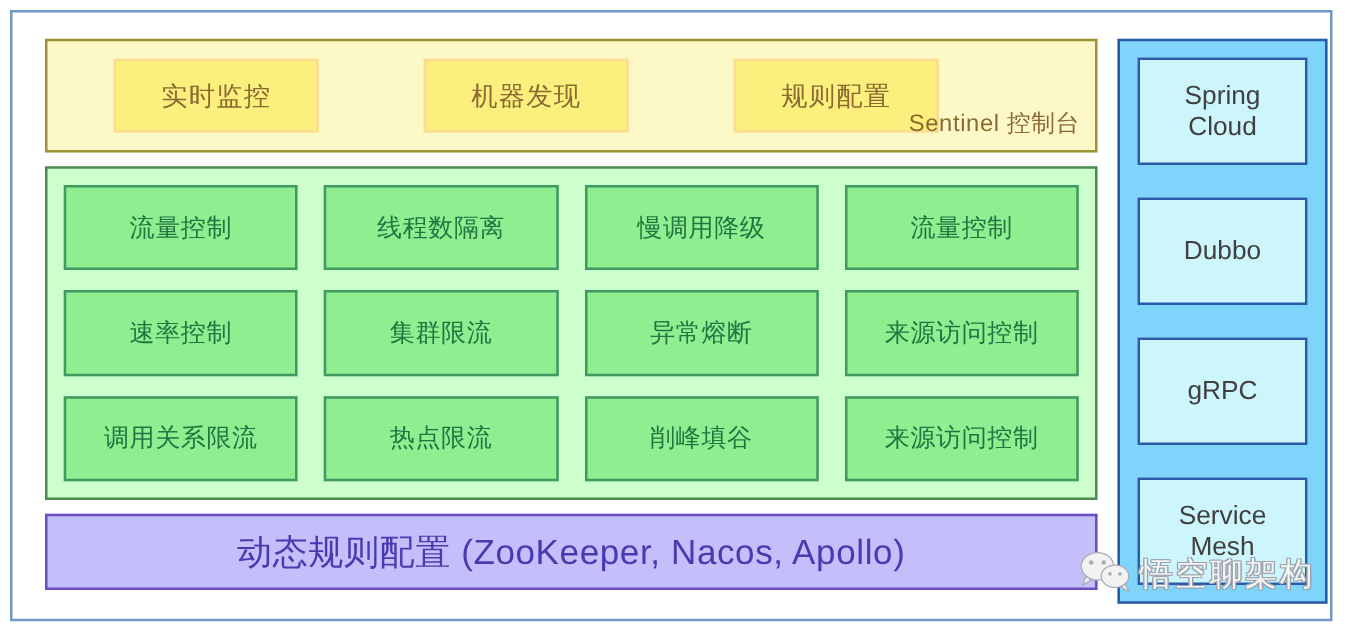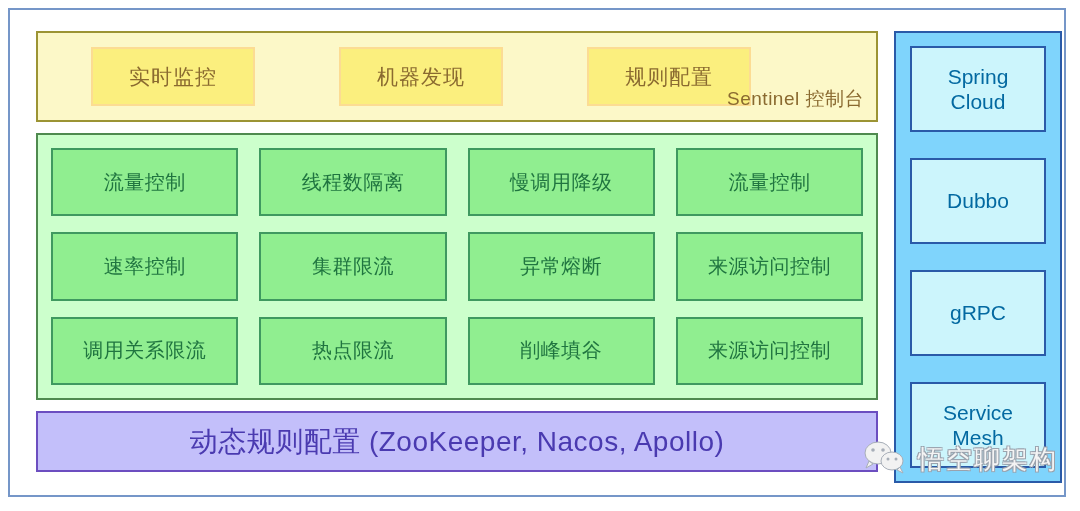--- a/index.html
+++ b/index.html
@@ -138,21 +138,21 @@
   .adapter-box {
     height: 86px;
     background: #ccf5fc;
     border: 2px solid #2a5aa8;
     box-sizing: border-box;
     display: flex;
     align-items: center;
     justify-content: center;
     text-align: center;
     font-size: 21px;
-    color: #0369a1;
+    color: #404040;
     line-height: 1.2;
     white-space: pre-line;
   }
 
   
   .watermark {
     position: absolute;
     left: 862px;
     top: 440px;
     display: flex;
@@ -160,21 +160,20 @@
     gap: 6px;
     pointer-events: none;
   }
   .wm-text {
     font-size: 26px;
     color: #f4f4f4;
     letter-spacing: 2px;
     text-shadow:
       -1px -1px 0 #9aa2ad, 1px -1px 0 #9aa2ad,
       -1px  1px 0 #9aa2ad, 1px  1px 0 #9aa2ad;
-    margin-left: 6px;
   }
 </style>
 </head>
 <body>
 
 <div class="frame">
 
   <div class="left-col">
 
     <div class="console">

